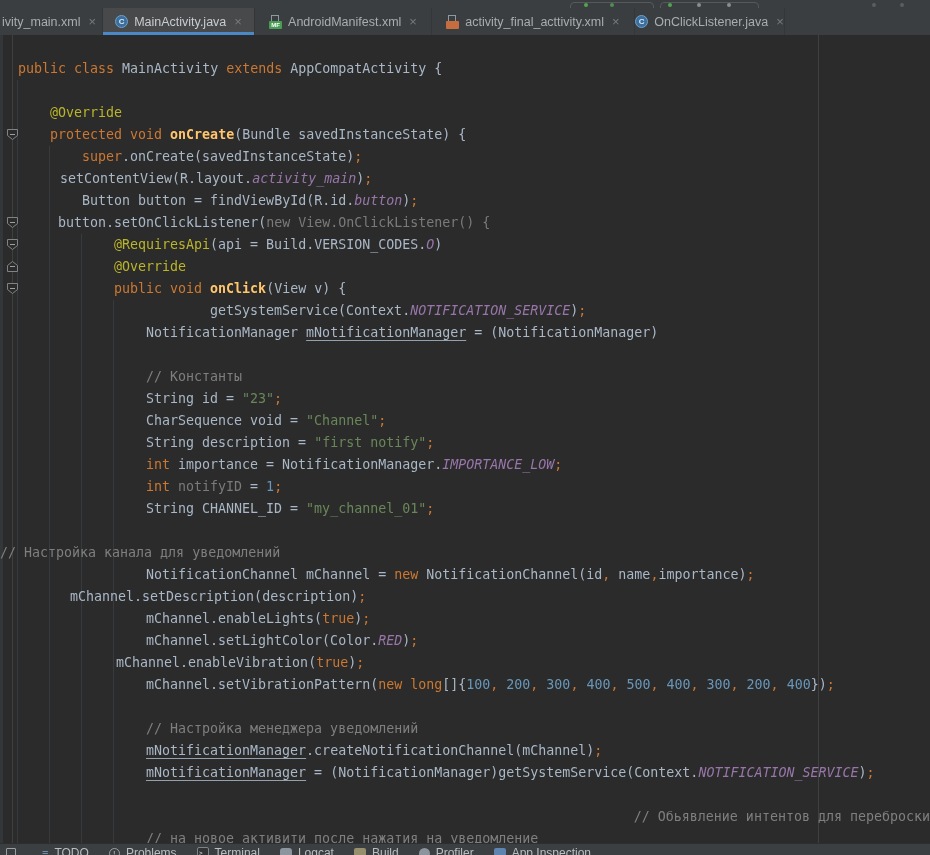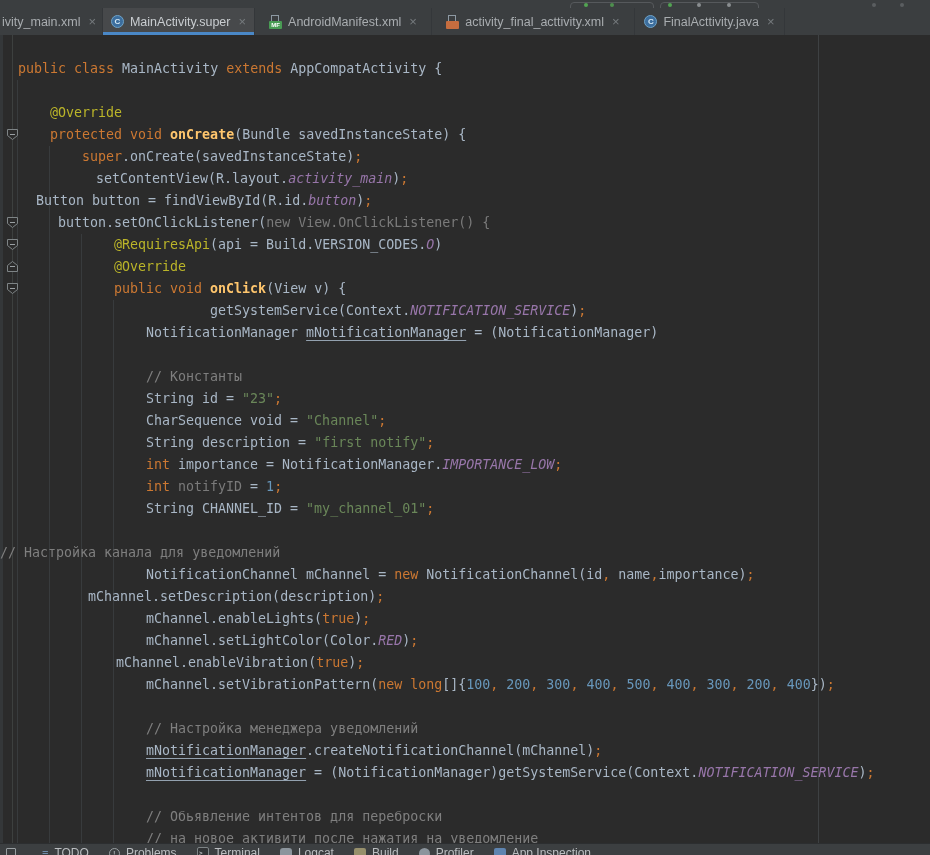--- a/index.html
+++ b/index.html
@@ -80,42 +80,42 @@
     <div class="tb-dot" style="left:900px;background:#5A5E60;"></div>
   </div>
 
   <div class="tab-bar" id="tabbar">
       <div class="tab" style="width: 103px; justify-content: flex-start; padding-left: 2px;">
         <span>ivity_main.xml</span>
         <span class="close">×</span>
       </div>
       <div class="tab active" style="width: 152px;">
         <span class="icon-class">C</span>
-        <span>MainActivity.super</span>
+        <span>MainActivity.java</span>
         <span class="close">×</span>
       </div>
       <div class="tab" style="width: 177px;">
         <span class="fico">
           <span class="fico-page"></span>
           <span class="fico-badge badge-mf">MF</span>
         </span>
         <span>AndroidManifest.xml</span>
         <span class="close">×</span>
       </div>
       <div class="tab" style="width: 203px;">
         <span class="fico">
           <span class="fico-page"></span>
           <span class="fico-badge badge-lx"></span>
         </span>
         <span>activity_final_acttivity.xml</span>
         <span class="close">×</span>
       </div>
       <div class="tab" style="width: 150px;">
         <span class="icon-class">C</span>
-        <span>FinalActtivity.java</span>
+        <span>OnClickListener.java</span>
         <span class="close">×</span>
       </div>
     </div>
 
   <div class="editor">
     <div class="gutter-strip"></div>
     <div class="fold-line"></div>
     <div class="iguide" style="left:17px;top:45px;height:775px;"></div>
     <div class="iguide" style="left:49px;top:111px;height:709px;"></div>
     <div class="iguide" style="left:81px;top:199px;height:621px;"></div>
@@ -142,50 +142,50 @@
           <path d="M1.5 1.5 H11.5 V7.5 L6.5 11.5 L1.5 7.5 Z" fill="#2B2B2B" stroke="#7E8486" stroke-width="1"></path>
           <line x1="4" y1="6.5" x2="9" y2="6.5" stroke="#9AA0A3" stroke-width="1"></line>
         </svg>
       </div>
     <div id="code">
         <div class="cl" style="padding-left: 18px;"><span class="t-k">public class </span><span class="t-d">MainActivity </span><span class="t-k">extends </span><span class="t-d">AppCompatActivity {</span></div>
         <div class="cl" style="padding-left: 18px;"></div>
         <div class="cl" style="padding-left: 50px;"><span class="t-a">@Override</span></div>
         <div class="cl" style="padding-left: 50px;"><span class="t-k">protected void </span><span class="t-m">onCreate</span><span class="t-d">(Bundle savedInstanceState) {</span></div>
         <div class="cl" style="padding-left: 82px;"><span class="t-k">super</span><span class="t-d">.onCreate(savedInstanceState)</span><span class="t-k">;</span></div>
-        <div class="cl" style="padding-left: 82px; margin-left: 14px;"><span class="t-d">setContentView(R.layout.</span><span class="t-p">activity_main</span><span class="t-d">)</span><span class="t-k">;</span></div>
-        <div class="cl" style="padding-left: 36px;"><span class="t-d">Button button = findViewById(R.id.</span><span class="t-p">button</span><span class="t-d">)</span><span class="t-k">;</span></div>
+        <div class="cl" style="padding-left: 60px;"><span class="t-d">setContentView(R.layout.</span><span class="t-p">activity_main</span><span class="t-d">)</span><span class="t-k">;</span></div>
+        <div class="cl" style="padding-left: 82px;"><span class="t-d">Button button = findViewById(R.id.</span><span class="t-p">button</span><span class="t-d">)</span><span class="t-k">;</span></div>
         <div class="cl" style="padding-left: 58px;"><span class="t-d">button.setOnClickListener(</span><span class="t-g">new View.OnClickListener() {</span></div>
         <div class="cl" style="padding-left: 114px;"><span class="t-a">@RequiresApi</span><span class="t-d">(api = Build.VERSION_CODES.</span><span class="t-p">O</span><span class="t-d">)</span></div>
         <div class="cl" style="padding-left: 114px;"><span class="t-a">@Override</span></div>
         <div class="cl" style="padding-left: 114px;"><span class="t-k">public void </span><span class="t-m">onClick</span><span class="t-d">(View v) {</span></div>
         <div class="cl" style="padding-left: 210px;"><span class="t-d">getSystemService(Context.</span><span class="t-p">NOTIFICATION_SERVICE</span><span class="t-d">)</span><span class="t-k">;</span></div>
         <div class="cl" style="padding-left: 146px;"><span class="t-d">NotificationManager </span><span class="t-u">mNotificationManager</span><span class="t-d"> = (NotificationManager)</span></div>
         <div class="cl" style="padding-left: 146px;"></div>
         <div class="cl" style="padding-left: 146px;"><span class="t-c">// Константы</span></div>
         <div class="cl" style="padding-left: 146px;"><span class="t-d">String id = </span><span class="t-s">"23"</span><span class="t-k">;</span></div>
         <div class="cl" style="padding-left: 146px;"><span class="t-d">CharSequence void = </span><span class="t-s">"Channel"</span><span class="t-k">;</span></div>
         <div class="cl" style="padding-left: 146px;"><span class="t-d">String description = </span><span class="t-s">"first notify"</span><span class="t-k">;</span></div>
         <div class="cl" style="padding-left: 146px;"><span class="t-k">int </span><span class="t-d">importance = NotificationManager.</span><span class="t-p">IMPORTANCE_LOW</span><span class="t-k">;</span></div>
         <div class="cl" style="padding-left: 146px;"><span class="t-k">int </span><span class="t-g">notifyID</span><span class="t-d"> = </span><span class="t-n">1</span><span class="t-k">;</span></div>
         <div class="cl" style="padding-left: 146px;"><span class="t-d">String CHANNEL_ID = </span><span class="t-s">"my_channel_01"</span><span class="t-k">;</span></div>
         <div class="cl" style="padding-left: 146px;"></div>
         <div class="cl" style=""><span class="t-c">// Настройка канала для уведомлений</span></div>
         <div class="cl" style="padding-left: 146px;"><span class="t-d">NotificationChannel mChannel = </span><span class="t-k">new </span><span class="t-d">NotificationChannel(id</span><span class="t-k">,</span><span class="t-d"> name</span><span class="t-k">,</span><span class="t-d">importance)</span><span class="t-k">;</span></div>
-        <div class="cl" style="padding-left: 88px;"><span class="t-d">mChannel.setDescription(description)</span><span class="t-k">;</span></div>
+        <div class="cl" style="padding-left: 70px;"><span class="t-d">mChannel.setDescription(description)</span><span class="t-k">;</span></div>
         <div class="cl" style="padding-left: 146px;"><span class="t-d">mChannel.enableLights(</span><span class="t-k">true</span><span class="t-d">)</span><span class="t-k">;</span></div>
         <div class="cl" style="padding-left: 146px;"><span class="t-d">mChannel.setLightColor(Color.</span><span class="t-p">RED</span><span class="t-d">)</span><span class="t-k">;</span></div>
         <div class="cl" style="padding-left: 116px;"><span class="t-d">mChannel.enableVibration(</span><span class="t-k">true</span><span class="t-d">)</span><span class="t-k">;</span></div>
         <div class="cl" style="padding-left: 146px;"><span class="t-d">mChannel.setVibrationPattern(</span><span class="t-k">new long</span><span class="t-d">[]{</span><span class="t-n">100</span><span class="t-k">, </span><span class="t-n">200</span><span class="t-k">, </span><span class="t-n">300</span><span class="t-k">, </span><span class="t-n">400</span><span class="t-k">, </span><span class="t-n">500</span><span class="t-k">, </span><span class="t-n">400</span><span class="t-k">, </span><span class="t-n">300</span><span class="t-k">, </span><span class="t-n">200</span><span class="t-k">, </span><span class="t-n">400</span><span class="t-d">})</span><span class="t-k">;</span></div>
         <div class="cl" style="padding-left: 146px;"></div>
         <div class="cl" style="padding-left: 146px;"><span class="t-c">// Настройка менеджера уведомлений</span></div>
         <div class="cl" style="padding-left: 146px;"><span class="t-u">mNotificationManager</span><span class="t-d">.createNotificationChannel(mChannel)</span><span class="t-k">;</span></div>
         <div class="cl" style="padding-left: 146px;"><span class="t-u">mNotificationManager</span><span class="t-d"> = (NotificationManager)getSystemService(Context.</span><span class="t-p">NOTIFICATION_SERVICE</span><span class="t-d">)</span><span class="t-k">;</span></div>
         <div class="cl" style="padding-left: 146px;"></div>
-        <div class="cl" style="padding-left: 146px;"><span class="t-c">// Обьявление интентов для переброски</span></div>
+        <div class="cl" style="padding-left: 146px; text-align: right;"><span class="t-c">// Обьявление интентов для переброски</span></div>
         <div class="cl" style="padding-left: 146px;"><span class="t-c">// на новое активити после нажатия на уведомление</span></div>
       </div>
   </div>
 
   <div class="bottom-bar" id="bottombar">
       <div class="bb-item">
         <span class="bico bi-window"></span>
       </div>
       <div class="bb-item">
         <span class="bico bi-todo">≡</span>

